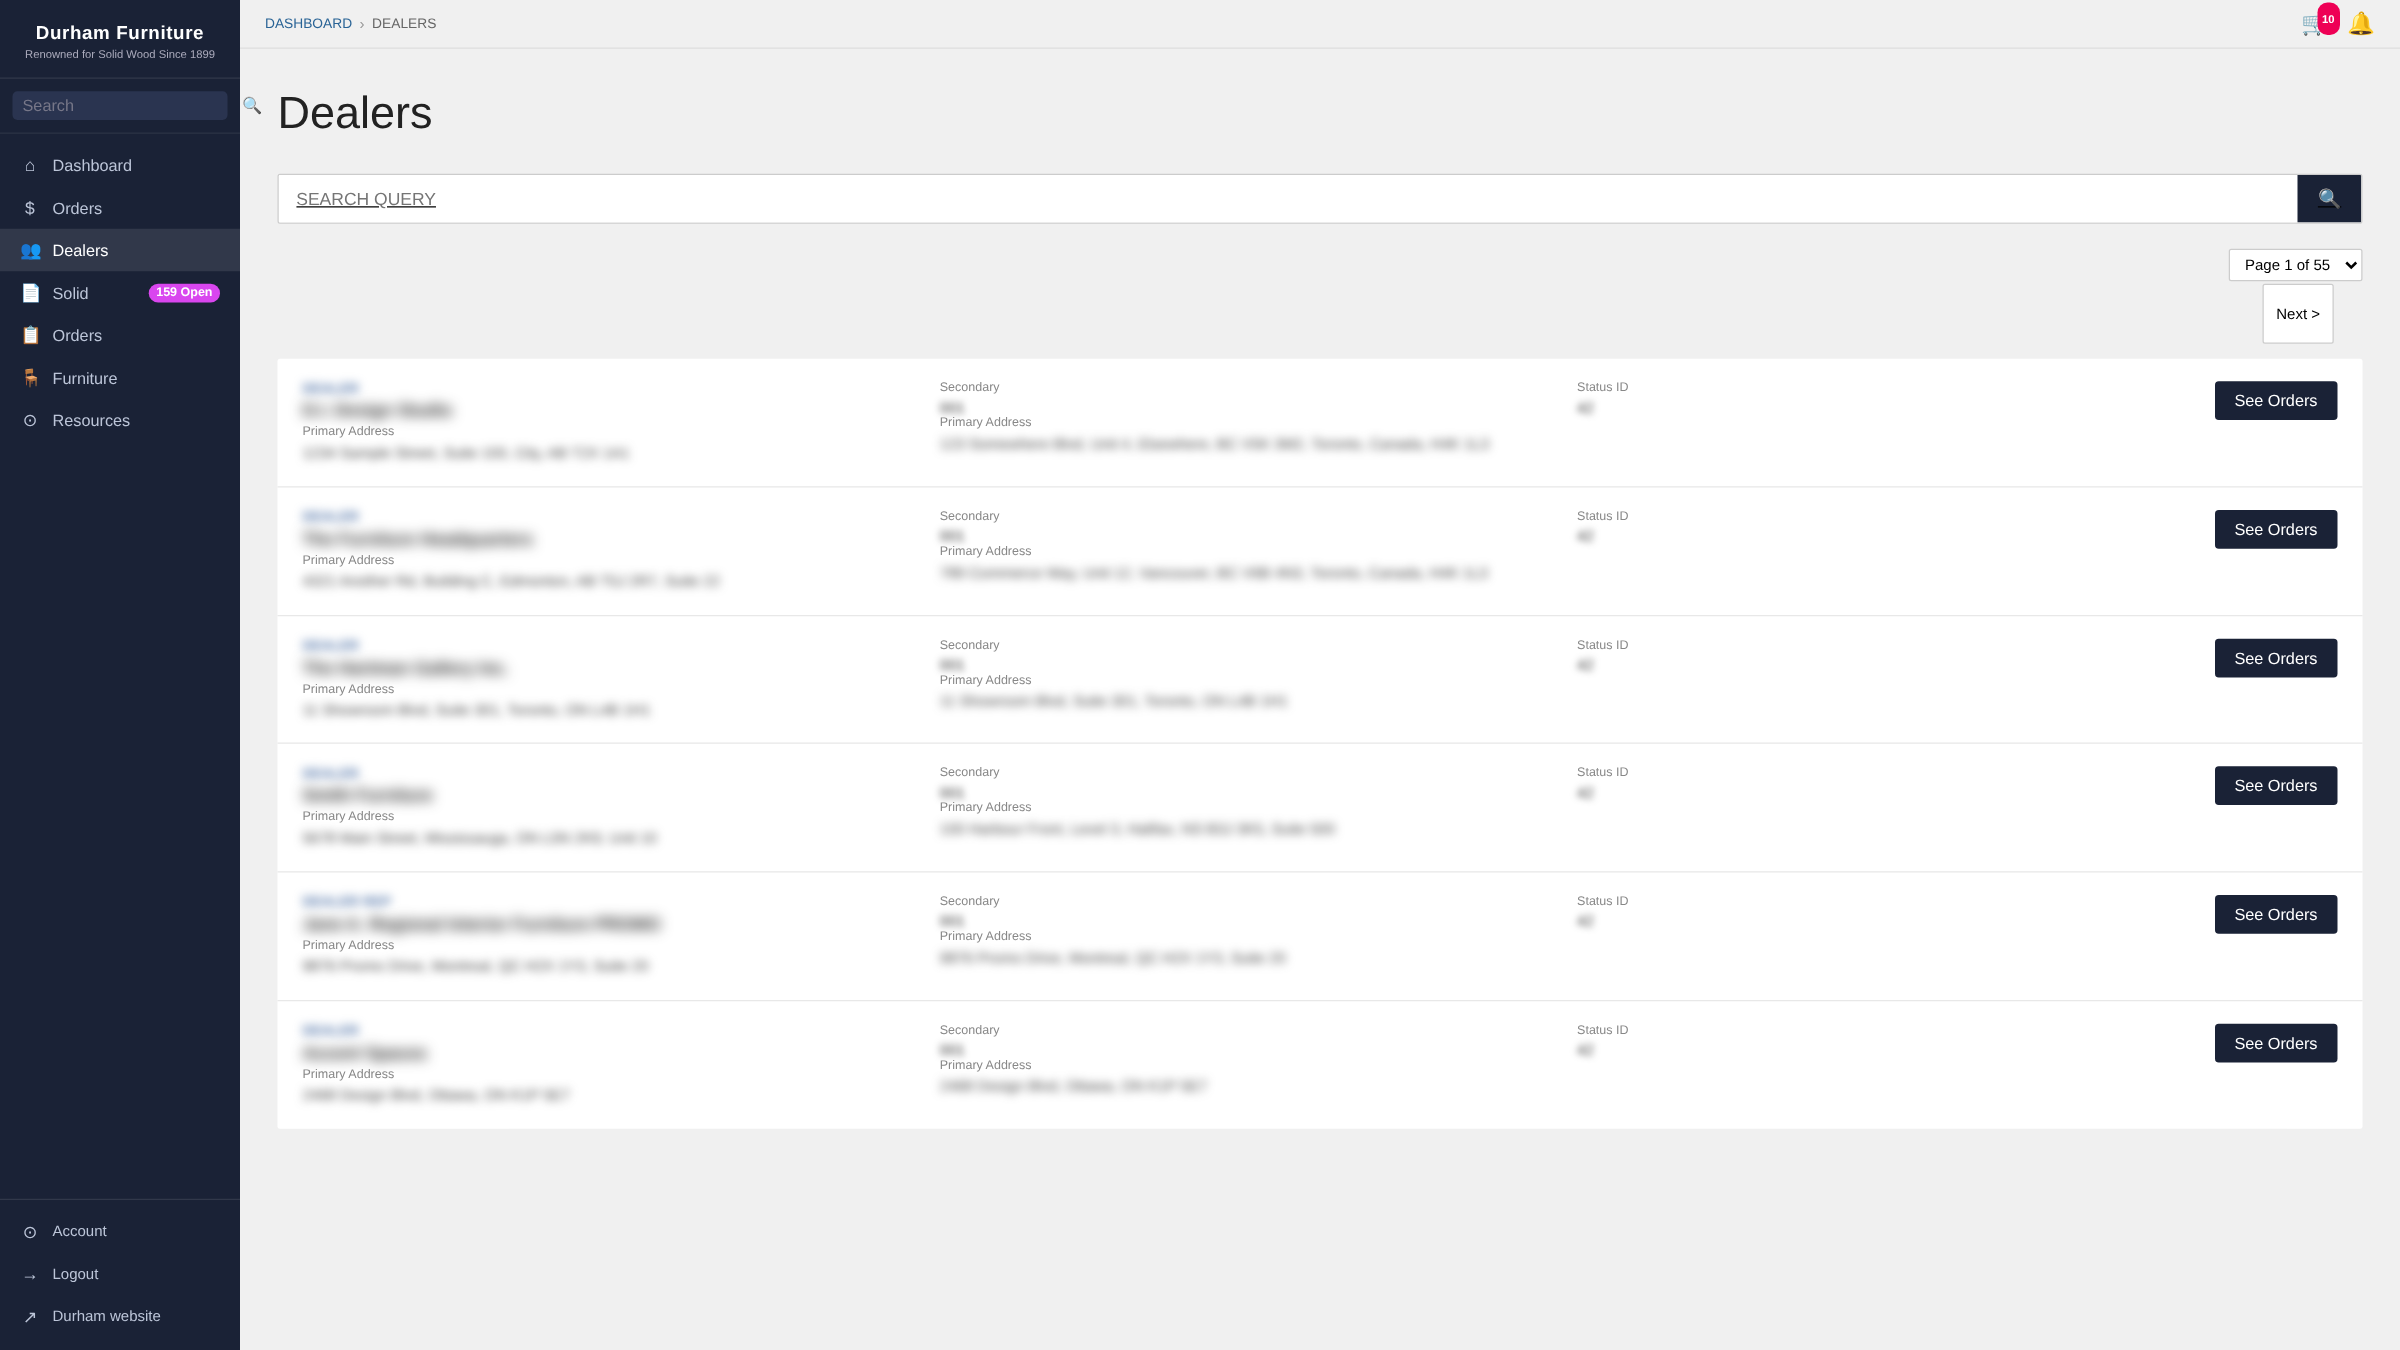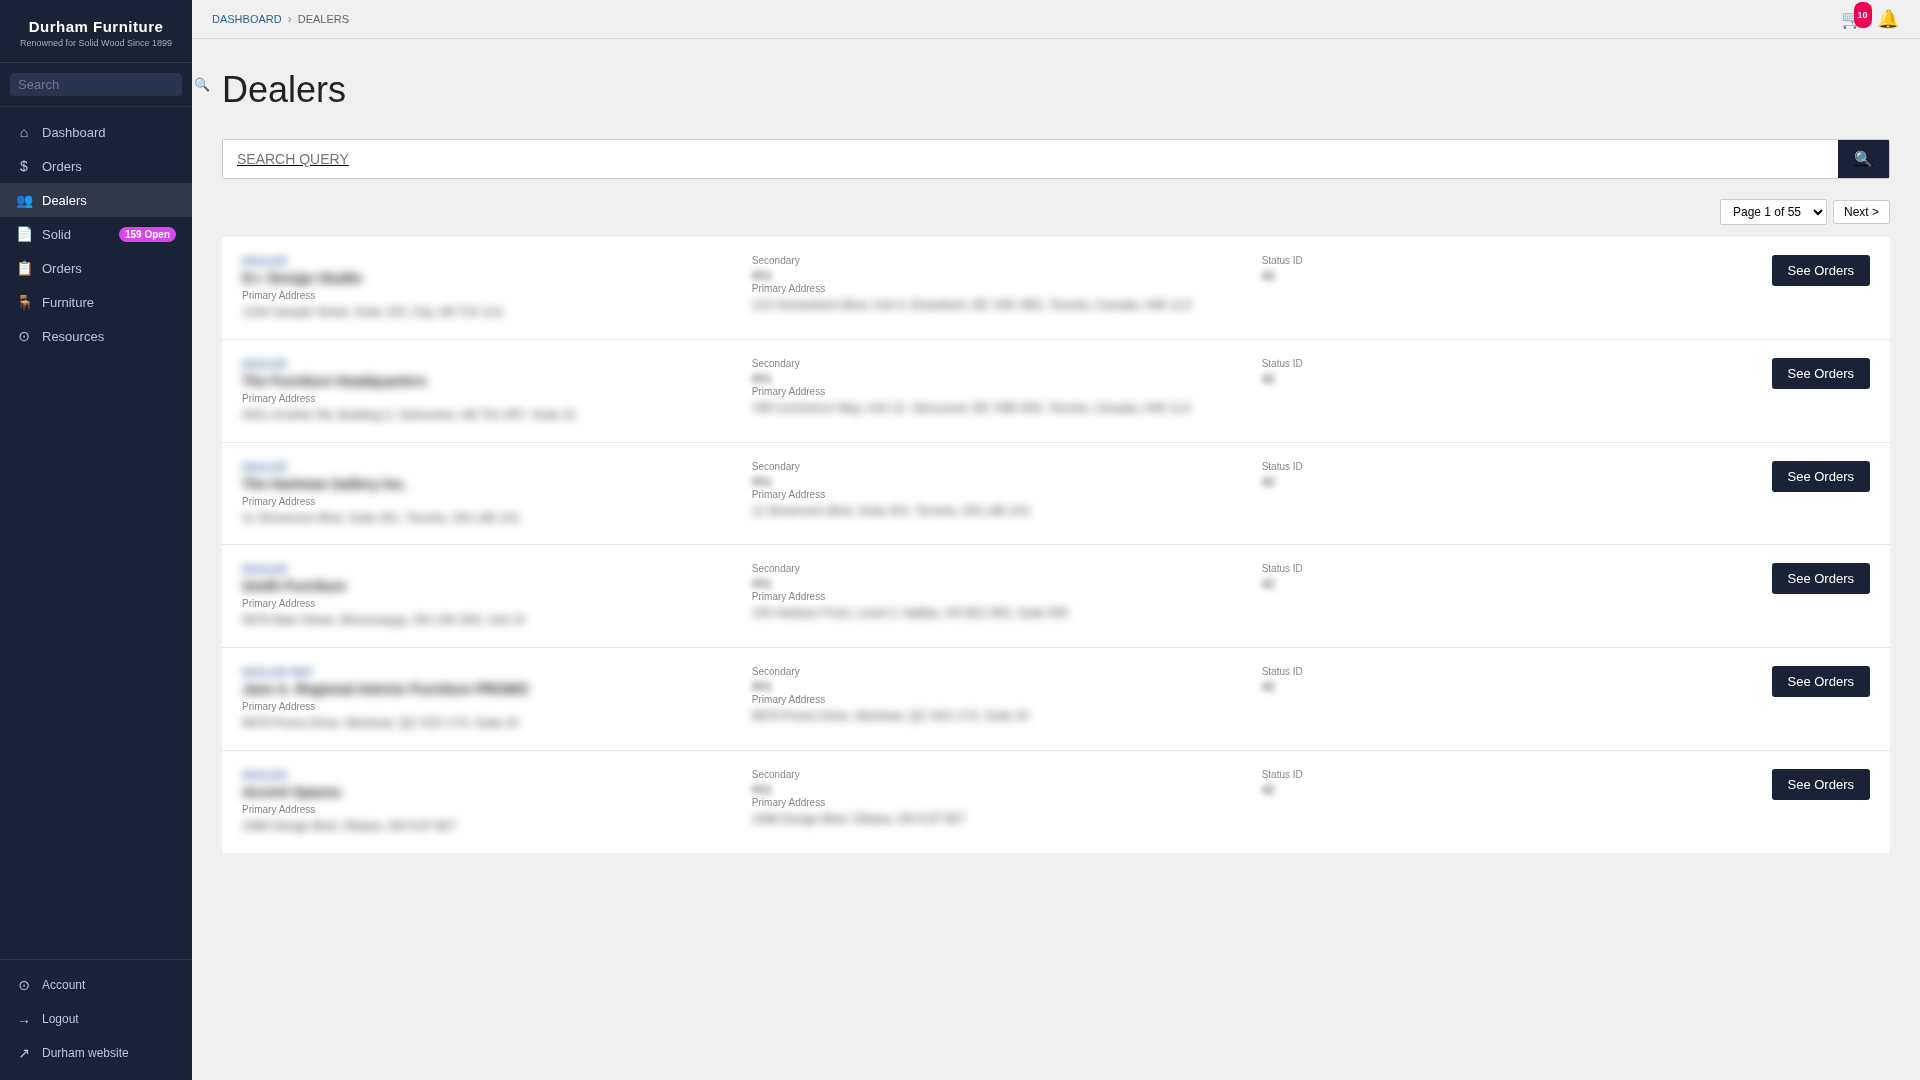--- a/index.html
+++ b/index.html
@@ -196,33 +196,34 @@
     .pagination-row {
       display: flex;
       justify-content: flex-end;
       align-items: center;
       margin-bottom: 12px;
     }
     .pagination-control {
       display: flex;
       align-items: center;
       gap: 2px;
+      flex-direction: column;
     }
     .page-select {
       background: #fff;
       border: 1px solid #ccc;
       padding: 4px 8px;
       font-size: 12px;
       cursor: pointer;
       border-radius: 2px;
     }
     .page-next-btn {
       background: #fff;
       border: 1px solid #ccc;
-      padding: 4px 10px;
+      padding: 16px 10px;
       font-size: 12px;
       cursor: pointer;
       border-radius: 2px;
       margin-left: 4px;
     }
 
     
     .dealers-list {
       background: #fff;
       border-radius: 2px;

